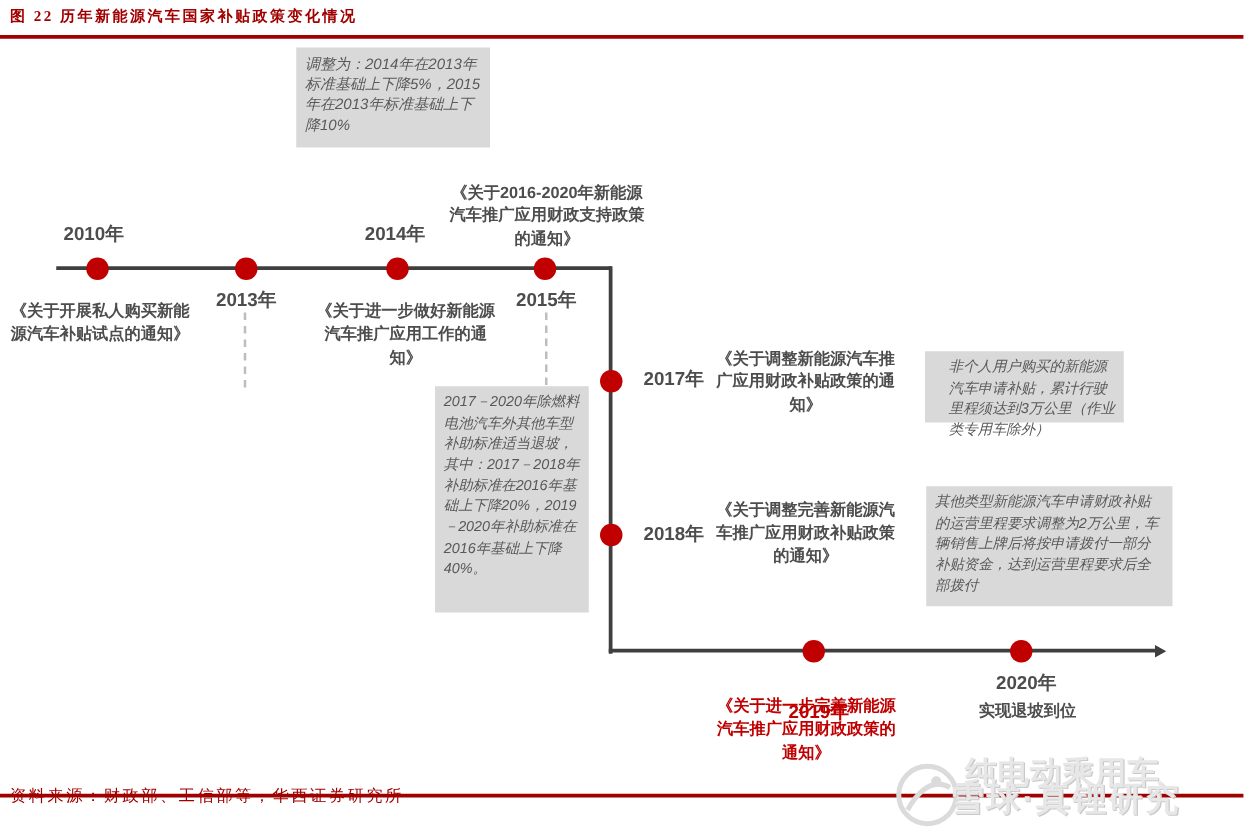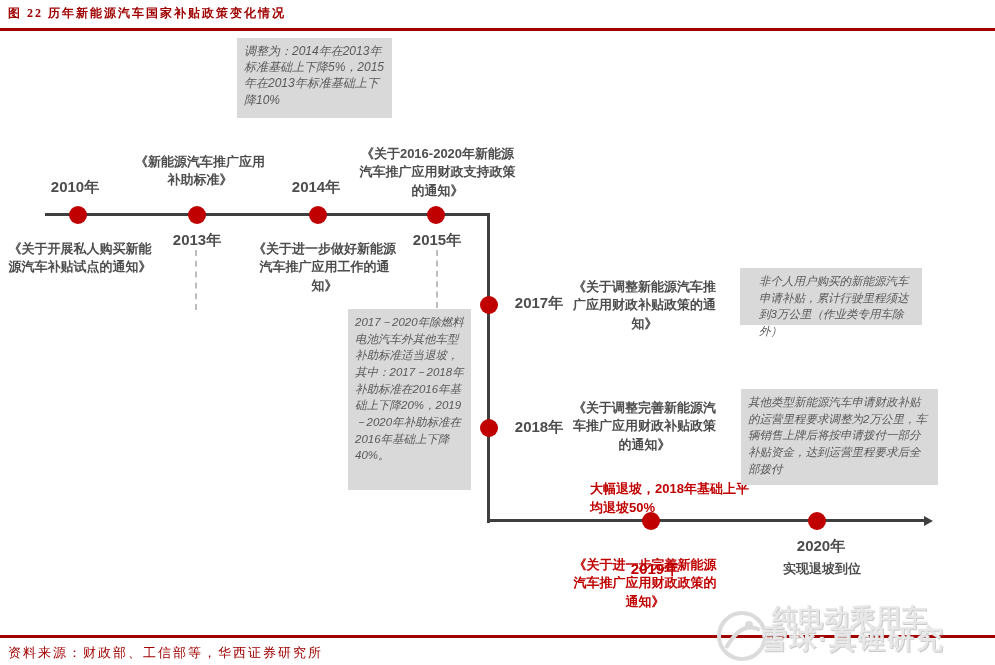--- a/index.html
+++ b/index.html
@@ -12,21 +12,21 @@
   .dot{position:absolute;width:18px;height:18px;border-radius:50%;background:#C00000;}
   .year{position:absolute;font-size:15px;font-weight:bold;color:#4D4D4D;text-align:center;}
   .policy{position:absolute;font-size:13px;font-weight:bold;color:#4D4D4D;text-align:center;line-height:1.42;}
   .red{color:#C00000;}
   .note{position:absolute;background:#D9D9D9;color:#595959;font-style:italic;
         font-size:11.5px;line-height:1.45;padding:5px 7px;text-align:left;box-sizing:border-box;}
   .dashv{position:absolute;width:0;border-left:2px dashed #BDBDBD;}
   .arrow-right{position:absolute;width:0;height:0;border-top:5px solid transparent;
         border-bottom:5px solid transparent;border-left:9px solid #3F3F3F;}
   .annotation{position:absolute;font-size:13px;font-weight:bold;color:#C00000;line-height:1.45;}
-  .source{position:absolute;left:8px;top:644px;font-family:"Liberation Serif","DejaVu Serif",serif;
+  .source{position:absolute;left:8px;top:628px;font-family:"Liberation Serif","DejaVu Serif",serif;
         font-size:13px;color:#A00000;letter-spacing:2px;}
   .wm-text{position:absolute;color:#E7E7E7;text-shadow:1px 1px 0 #C9C9C9;font-weight:bold;
         white-space:nowrap;font-family:"Liberation Sans","DejaVu Sans",sans-serif;}
   .wm-logo{position:absolute;left:716px;top:610px;}
 </style>
 </head>
 <body>
 
 <div id="page">
 
@@ -53,33 +53,31 @@
   <div class="year" style="left:40px;top:178px;width:70px;">2010年</div>
   <div class="year" style="left:162px;top:231px;width:70px;">2013年</div>
   <div class="year" style="left:281px;top:178px;width:70px;">2014年</div>
   <div class="year" style="left:402px;top:231px;width:70px;">2015年</div>
   <div class="year" style="left:508px;top:294px;width:62px;">2017年</div>
   <div class="year" style="left:508px;top:418px;width:62px;">2018年</div>
   <div class="year red" style="left:620px;top:560px;width:70px;">2019年</div>
   <div class="year" style="left:786px;top:537px;width:70px;">2020年</div>
 
   <div class="policy" style="left:5px;top:240px;width:150px;">《关于开展私人购买新能源汽车补贴试点的通知》</div>
-  <div class="policy" style="left:130px;top:153px;width:140px;">《新能源汽车推广应用补助标准》</div>
   <div class="policy" style="left:253px;top:240px;width:143px;">《关于进一步做好新能源汽车推广应用工作的通知》</div>
   <div class="policy" style="left:355px;top:145px;width:165px;">《关于2016-2020年新能源汽车推广应用财政支持政策的通知》</div>
   <div class="policy" style="left:572px;top:278px;width:145px;">《关于调整新能源汽车推广应用财政补贴政策的通知》</div>
   <div class="policy" style="left:572px;top:399px;width:145px;">《关于调整完善新能源汽车推广应用财政补贴政策的通知》</div>
   <div class="policy red" style="left:570px;top:556px;width:150px;">《关于进一步完善新能源汽车推广应用财政政策的通知》</div>
   <div class="policy" style="left:776px;top:560px;width:92px;">实现退坡到位</div>
 
-  <div class="annotation" style="left:590px;top:480px;width:170px;">大幅退坡，2018年基础上平均退坡50%</div>
 
   <div class="note" style="left:237px;top:38px;width:155px;height:80px;font-size:12px;line-height:1.35;">调整为：2014年在2013年标准基础上下降5%，2015年在2013年标准基础上下降10%</div>
   <div class="note" style="left:348px;top:309px;width:123px;height:181px;">2017－2020年除燃料电池汽车外其他车型补助标准适当退坡，其中：2017－2018年补助标准在2016年基础上下降20%，2019－2020年补助标准在2016年基础上下降40%。</div>
-  <div class="note" style="left:740px;top:268px;width:182px;height:57px;padding-left:19px;">非个人用户购买的新能源汽车申请补贴，累计行驶里程须达到3万公里（作业类专用车除外）</div>
+  <div class="note" style="left:740px;top:281px;width:159px;height:57px;padding-left:19px;">非个人用户购买的新能源汽车申请补贴，累计行驶里程须达到3万公里（作业类专用车除外）</div>
   <div class="note" style="left:741px;top:389px;width:197px;height:96px;">其他类型新能源汽车申请财政补贴的运营里程要求调整为2万公里，车辆销售上牌后将按申请拨付一部分补贴资金，达到运营里程要求后全部拨付</div>
 
   <div class="rule" style="top:635px;"></div>
   <div class="source">资料来源：财政部、工信部等，华西证券研究所</div>
 
   <span class="wm-logo">
     <svg width="52" height="52" viewBox="0 0 52 52">
       <circle cx="26" cy="26" r="23" fill="none" stroke="#DBDBDB" stroke-width="4"></circle>
       <path d="M10 38 Q26 10 44 20" fill="none" stroke="#DBDBDB" stroke-width="4"></path>
       <circle cx="33" cy="15" r="4" fill="#DBDBDB"></circle>

